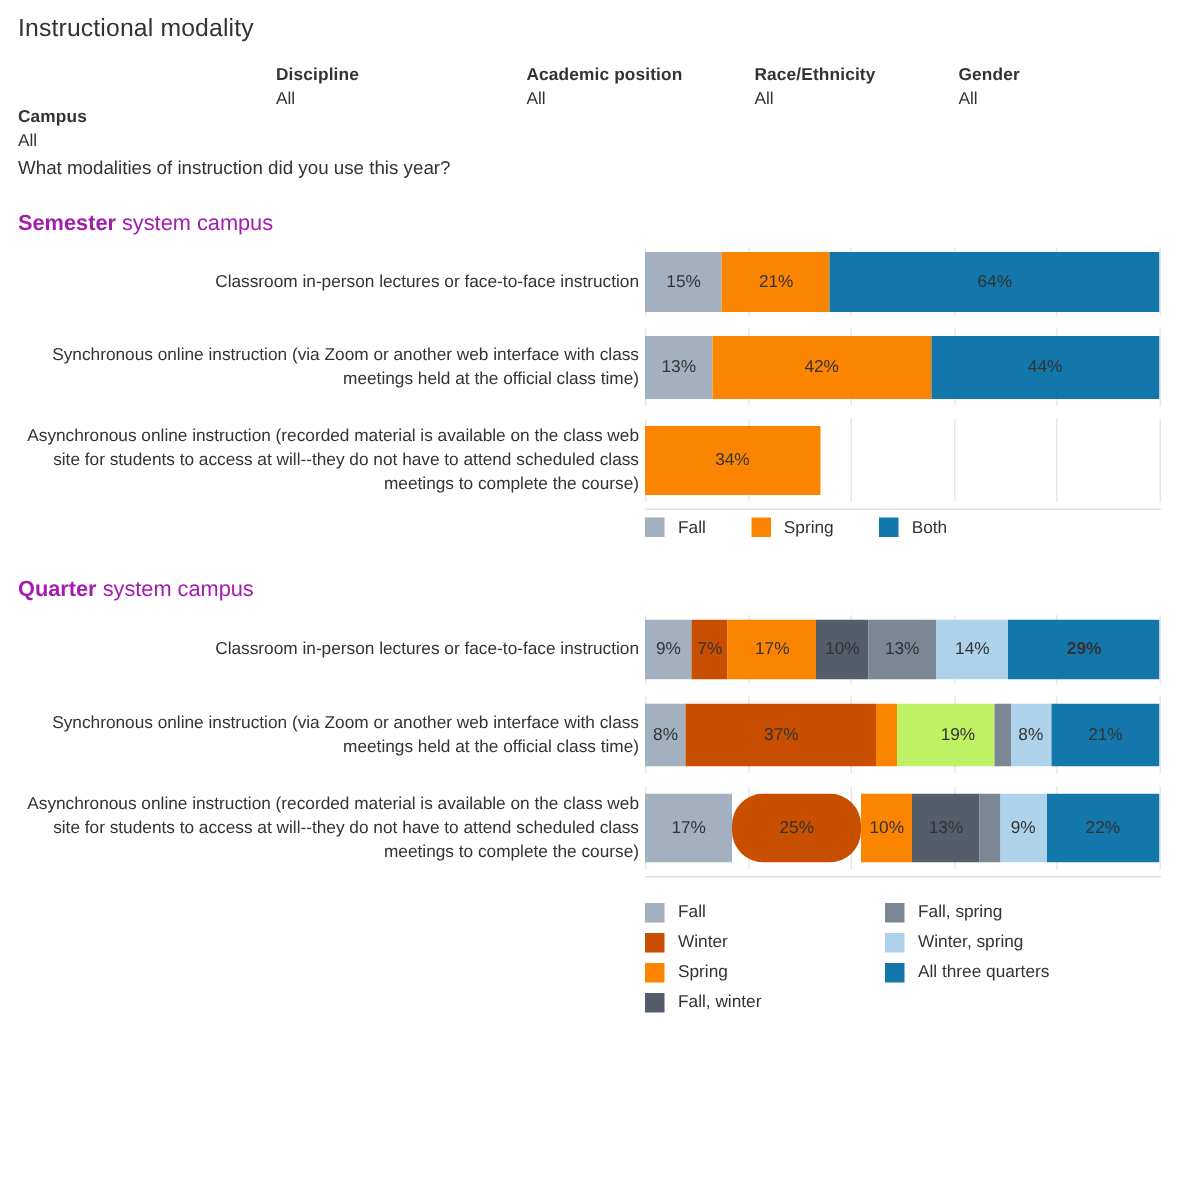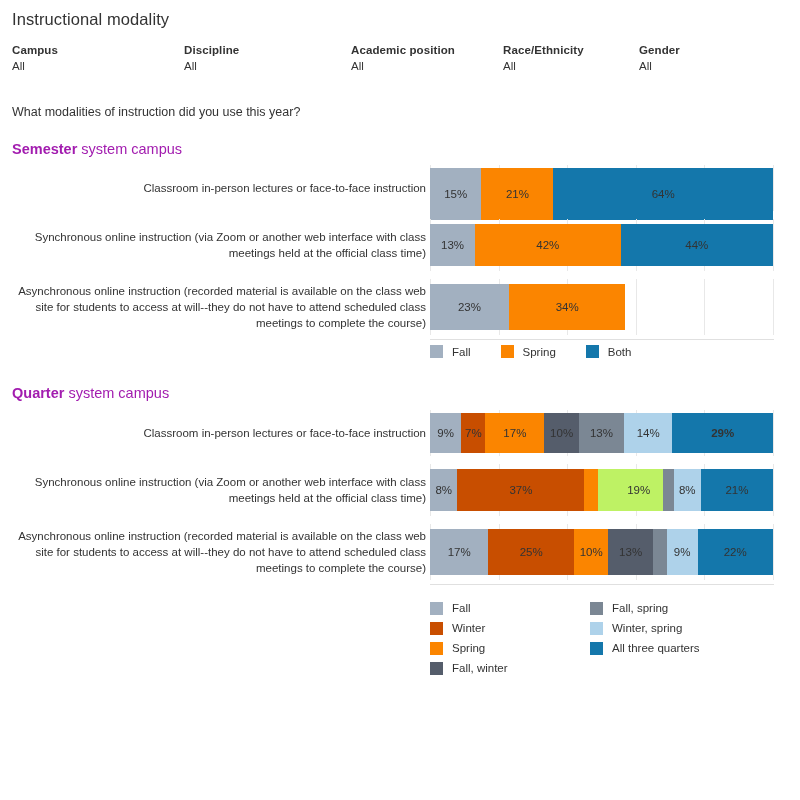--- a/index.html
+++ b/index.html
@@ -170,21 +170,21 @@
     grid-template-rows: repeat(4, 20px);
     align-items: center;
   }
 </style>
 </head>
 <body>
 
 <div id="dash-title">Instructional modality</div>
 
 <div id="filter-bar">
-    <div class="filter" style="left: 0px;">
+    <div class="filter" style="left: 0px; margin-top: 28px;">
       <div class="filter-label">Campus</div>
       <div class="filter-value">All</div>
     </div>
     <div class="filter" style="left: 172px;">
       <div class="filter-label">Discipline</div>
       <div class="filter-value">All</div>
     </div>
     <div class="filter" style="left: 339px;">
       <div class="filter-label">Academic position</div>
       <div class="filter-value">All</div>
@@ -206,21 +206,21 @@
     <div class="row" style="height: 46px; position: absolute; top: 0px;">
       <div class="gridlines" style="top: 0px; height: 46px;">
         <div class="gridline" style="left: 0px;"></div>
         <div class="gridline" style="left: 68.6px;"></div>
         <div class="gridline" style="left: 137.2px;"></div>
         <div class="gridline" style="left: 205.8px;"></div>
         <div class="gridline" style="left: 274.4px;"></div>
         <div class="gridline" style="left: 343px;"></div>
       </div>
       <div class="row-label" style="top: 15px;">Classroom in-person lectures or face-to-face instruction</div>
-      <div class="bar-wrap" style="top: 3px; height: 52px;">
+      <div class="bar-wrap" style="top: 3px; height: 40px;">
         <div class="bar">
           <div class="seg" title="Fall" style="flex: 0 0 15%; background: rgb(162, 176, 192);">
             <span>15%</span>
           </div>
           <div class="seg" title="Spring" style="flex: 0 0 21%; background: rgb(251, 133, 0);">
             <span>21%</span>
           </div>
           <div class="seg" title="Both" style="flex: 0 0 64%; background: rgb(20, 119, 171);">
             <span>64%</span>
           </div>
@@ -256,23 +256,20 @@
         <div class="gridline" style="left: 0px;"></div>
         <div class="gridline" style="left: 68.6px;"></div>
         <div class="gridline" style="left: 137.2px;"></div>
         <div class="gridline" style="left: 205.8px;"></div>
         <div class="gridline" style="left: 274.4px;"></div>
         <div class="gridline" style="left: 343px;"></div>
       </div>
       <div class="row-label" style="top: 4px;">Asynchronous online instruction (recorded material is available on the class web site for students to access at will--they do not have to attend scheduled class meetings to complete the course)</div>
       <div class="bar-wrap" style="top: 5px; height: 46px;">
         <div class="bar">
-          <div class="seg" title="Fall" style="flex: 0 0 23%; background: rgb(162, 176, 192);">
-            <span>23%</span>
-          </div>
           <div class="seg" title="Spring" style="flex: 0 0 34%; background: rgb(251, 133, 0);">
             <span>34%</span>
           </div>
         </div>
       </div>
     </div>
     <div class="axis-rule" style="top: 174px;"></div>
   </div>
 <div id="legend-semester" class="legend">
     <div class="legend-item">
@@ -367,21 +364,21 @@
         <div class="gridline" style="left: 205.8px;"></div>
         <div class="gridline" style="left: 274.4px;"></div>
         <div class="gridline" style="left: 343px;"></div>
       </div>
       <div class="row-label" style="top: 4px;">Asynchronous online instruction (recorded material is available on the class web site for students to access at will--they do not have to attend scheduled class meetings to complete the course)</div>
       <div class="bar-wrap" style="top: 5px; height: 46px;">
         <div class="bar">
           <div class="seg" title="Fall" style="flex: 0 0 17%; background: rgb(162, 176, 192);">
             <span>17%</span>
           </div>
-          <div class="seg" title="Winter" style="flex: 0 0 25%; background: rgb(200, 78, 0);">
+          <div class="seg" title="Winter" style="flex: 0 0 25%; background: rgb(200, 78, 0); border-radius: 21px;">
             <span>25%</span>
           </div>
           <div class="seg" title="Spring" style="flex: 0 0 10%; background: rgb(251, 133, 0);">
             <span>10%</span>
           </div>
           <div class="seg" title="Fall, winter" style="flex: 0 0 13%; background: rgb(85, 93, 107);">
             <span>13%</span>
           </div>
           <div class="seg" title="Fall, spring" style="flex: 0 0 4%; background: rgb(123, 135, 148);"></div>
           <div class="seg" title="Winter, spring" style="flex: 0 0 9%; background: rgb(174, 210, 234);">

